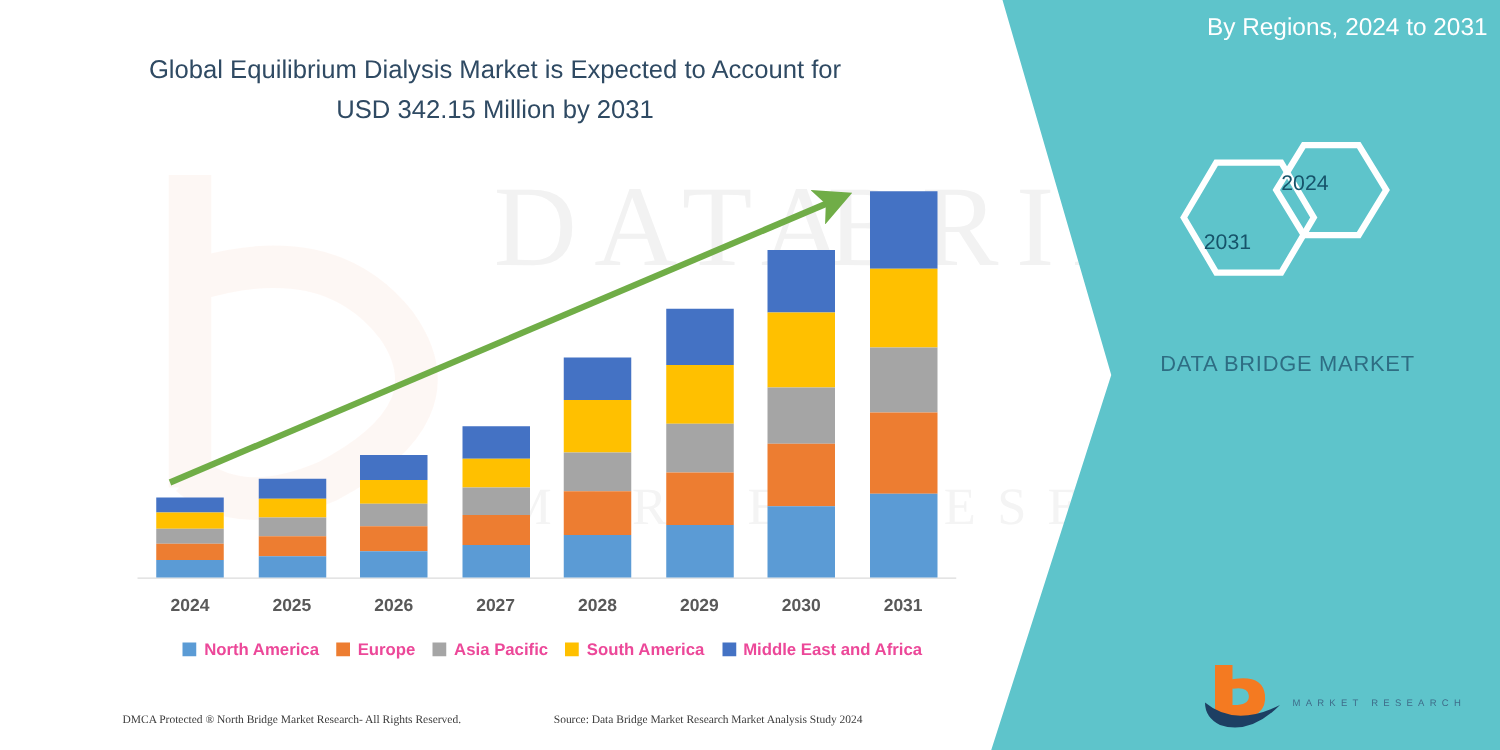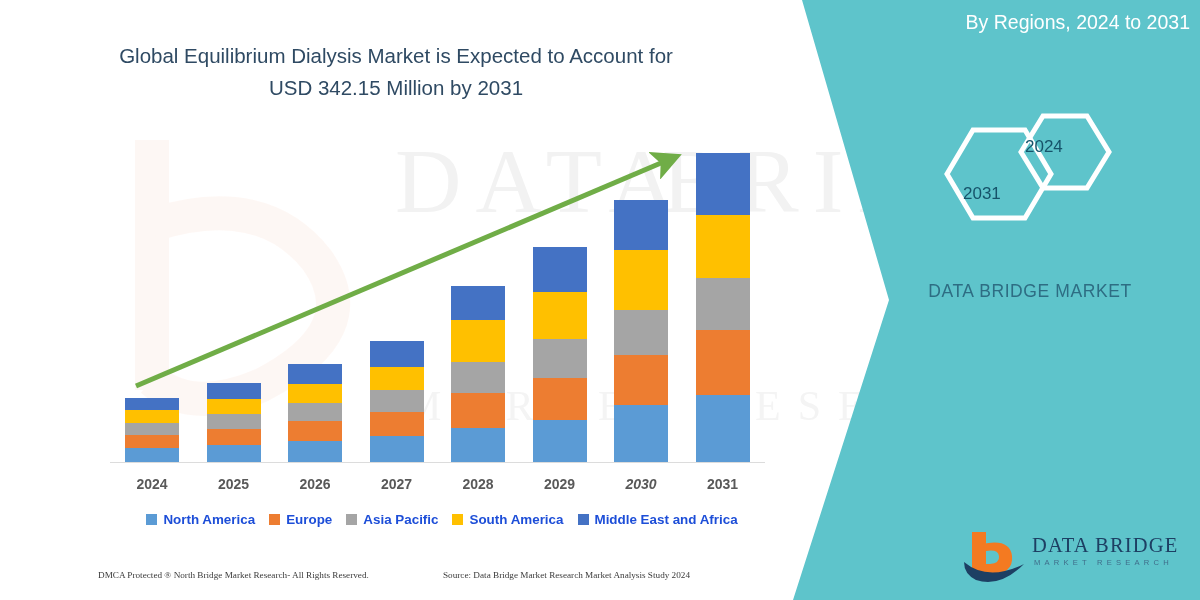--- a/index.html
+++ b/index.html
@@ -93,21 +93,21 @@
     font-size:14px;font-weight:bold;color:#595959;
   }
 
   
   .legend{
     position:absolute;left:112px;top:512px;width:660px;
     display:flex;align-items:center;justify-content:center;gap:14px;
   }
   .leg-item{display:flex;align-items:center;gap:6px;}
   .leg-sw{width:11px;height:11px;display:block;}
-  .leg-tx{font-size:13.4px;font-weight:bold;color:#1d4ed8;white-space:nowrap;}
+  .leg-tx{font-size:13.4px;font-weight:bold;color:#ec4899;white-space:nowrap;}
 
   
   .foot{
     position:absolute;top:570px;
     font-family:"Liberation Serif",serif;
     font-size:9.2px;color:#3b3b3b;white-space:nowrap;
   }
   .foot-left{left:98px;}
   .foot-right{left:443px;}
 </style>
@@ -144,21 +144,20 @@
   <div class="panel-brand">
     <div>DATA BRIDGE MARKET</div>
   </div>
 
   <div class="logo">
     <svg width="70" height="56" viewBox="0 0 70 56" aria-hidden="true">
       <path d="M12 4 L12 46 L26 46 L26 4 Z" fill="#f47a21"></path>
       <path d="M22 16 Q50 10 52 28 Q54 46 28 48 L22 48 L22 36 L30 36 Q40 35 39 28 Q38 21 26 23 Z" fill="#f47a21"></path>
       <path d="M4 34 Q28 54 64 36 Q40 60 16 52 Q4 46 4 34 Z" fill="#1d3f63"></path>
     </svg>
-    <div class="logo-main">DATA BRIDGE</div>
     <div class="logo-sub">MARKET RESEARCH</div>
   </div>
 
   <div class="chart-title">
     <div>Global Equilibrium Dialysis Market is Expected to Account for</div>
     <div>USD 342.15 Million by 2031</div>
   </div>
 
   <div id="plot">
     <div class="axisline"></div>
@@ -230,21 +229,21 @@
           <span class="seg" style="height: 67px; background: rgb(91, 155, 213);"></span>
         </div>
       </div>
     <div id="xlabels">
         <div class="xlab" style="left: 117px;">2024</div>
         <div class="xlab" style="left: 198.5px;">2025</div>
         <div class="xlab" style="left: 280px;">2026</div>
         <div class="xlab" style="left: 361.5px;">2027</div>
         <div class="xlab" style="left: 443px;">2028</div>
         <div class="xlab" style="left: 524.5px;">2029</div>
-        <div class="xlab" style="left: 606px; font-style: italic;">2030</div>
+        <div class="xlab" style="left: 606px;">2030</div>
         <div class="xlab" style="left: 687.5px;">2031</div>
       </div>
   </div>
 
   <div class="legend">
       <div class="leg-item">
         <span class="leg-sw" style="background: rgb(91, 155, 213);"></span>
         <span class="leg-tx">North America</span>
       </div>
       <div class="leg-item">

